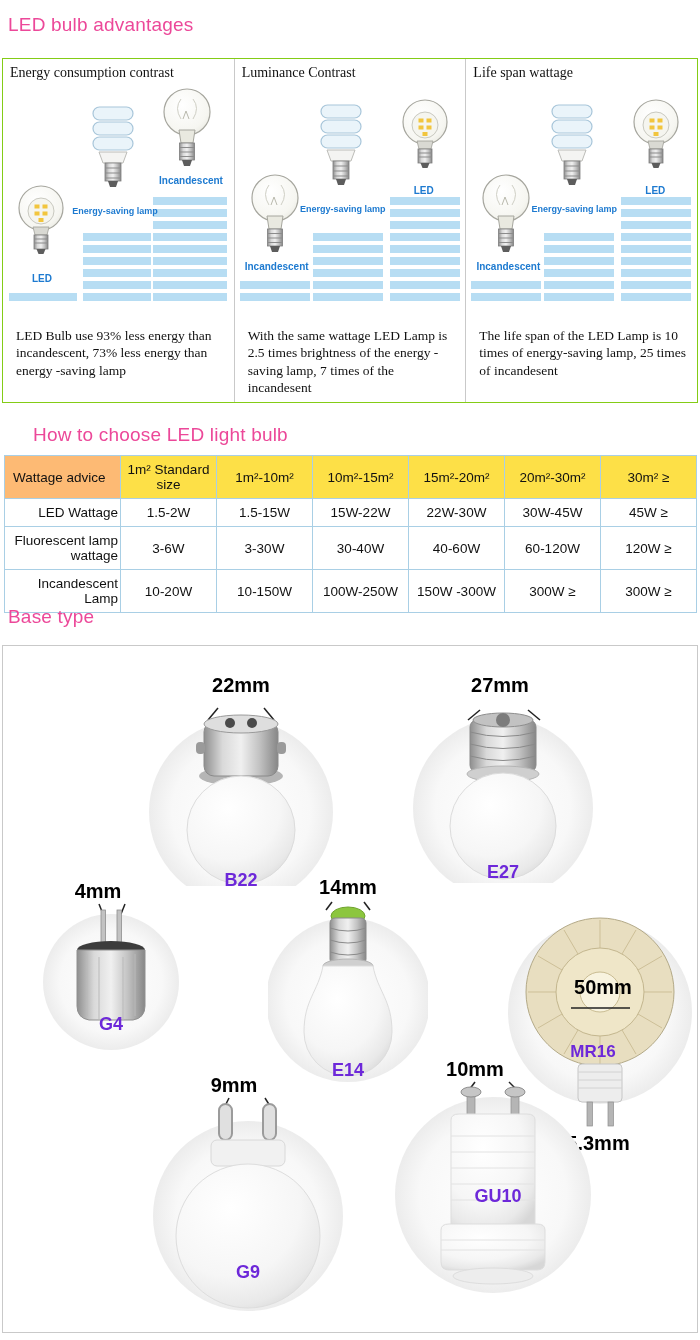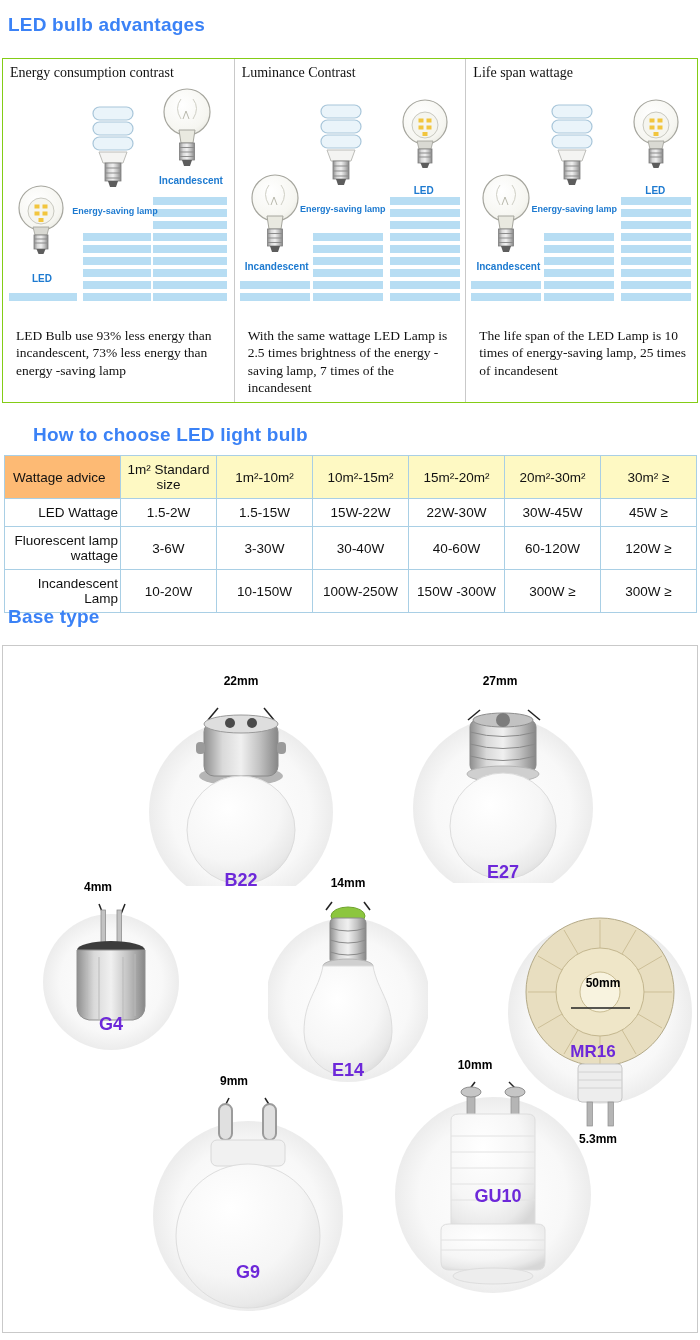--- a/index.html
+++ b/index.html
@@ -1,45 +1,45 @@
 <!DOCTYPE html>
 <html><head>
 <meta charset="utf-8">
 <style>
   * { margin:0; padding:0; box-sizing:border-box; }
   html,body { background:#ffffff; }
   body { font-family:"Liberation Sans", sans-serif; color:#111; }
   .page { position:relative; width:700px; height:1340px; background:#fff; overflow:hidden; }
 
-  .section-heading { position:absolute; font-size:19px; font-weight:bold; color:#3b82f6; letter-spacing:0.2px; }
+  .section-heading { position:absolute; font-size:19px; font-weight:normal; color:#ec4899; letter-spacing:0.2px; }
 
   
   .adv-box { position:absolute; left:2px; top:58px; width:696px; height:345px; border:1px solid #84cc16; display:flex; background:#fff; }
   .panel { position:relative; flex:1 1 0; border-right:1px solid #c9c9c9; overflow:hidden; }
   .panel:last-child { border-right:none; }
   .panel-title { position:absolute; left:7px; top:6px; font-family:"Liberation Serif", serif; font-size:14px; color:#111; white-space:nowrap; }
   .panel-caption { position:absolute; left:13px; right:8px; top:268px; font-family:"Liberation Serif", serif; font-size:13.5px; line-height:1.28; color:#111; }
   .bulb-label { position:absolute; color:#1d7ad0; font-weight:bold; font-size:10px; text-align:center; line-height:1.1; }
   .bulb-label.small { font-size:9px; }
   .bar-stack { position:absolute; bottom:101px; display:flex; flex-direction:column; gap:4px; }
   .bar { height:8px; background:#b7ddf3; }
   .bulb-svg { position:absolute; }
 
   
   .table-wrap { position:absolute; left:4px; top:455px; width:692px; }
   table { border-collapse:collapse; width:100%; font-size:13.5px; color:#111; table-layout:fixed; }
   th, td { border:1px solid #a9cfe5; text-align:center; padding:6px 2px; font-weight:normal; overflow:hidden; }
-  th { background:#fef9c3; }
+  th { background:#fde047; }
   th.first { background:#fdba74; text-align:left; padding-left:8px; }
   td.row-label { text-align:right; padding-left:8px; }
 
   
   .base-box { position:absolute; left:2px; top:645px; width:696px; height:688px; border:1px solid #c9c9c9; background:#fff; }
   .base-svg { position:absolute; }
-  .mm-label { position:absolute; font-weight:bold; font-size:12px; color:#000; text-align:center; }
+  .mm-label { position:absolute; font-weight:bold; font-size:20px; color:#000; text-align:center; }
   .base-name { position:absolute; font-weight:bold; font-size:18px; color:#6d28d9; text-align:center; }
 </style>
 </head>
 <body>
 
 <svg width="0" height="0" style="position:absolute" aria-hidden="true">
   <defs>
     <linearGradient id="metalV" x1="0" y1="0" x2="1" y2="0">
       <stop offset="0" stop-color="#8f8f8f"></stop>
         <stop offset="0.25" stop-color="#d9d9d9"></stop>

